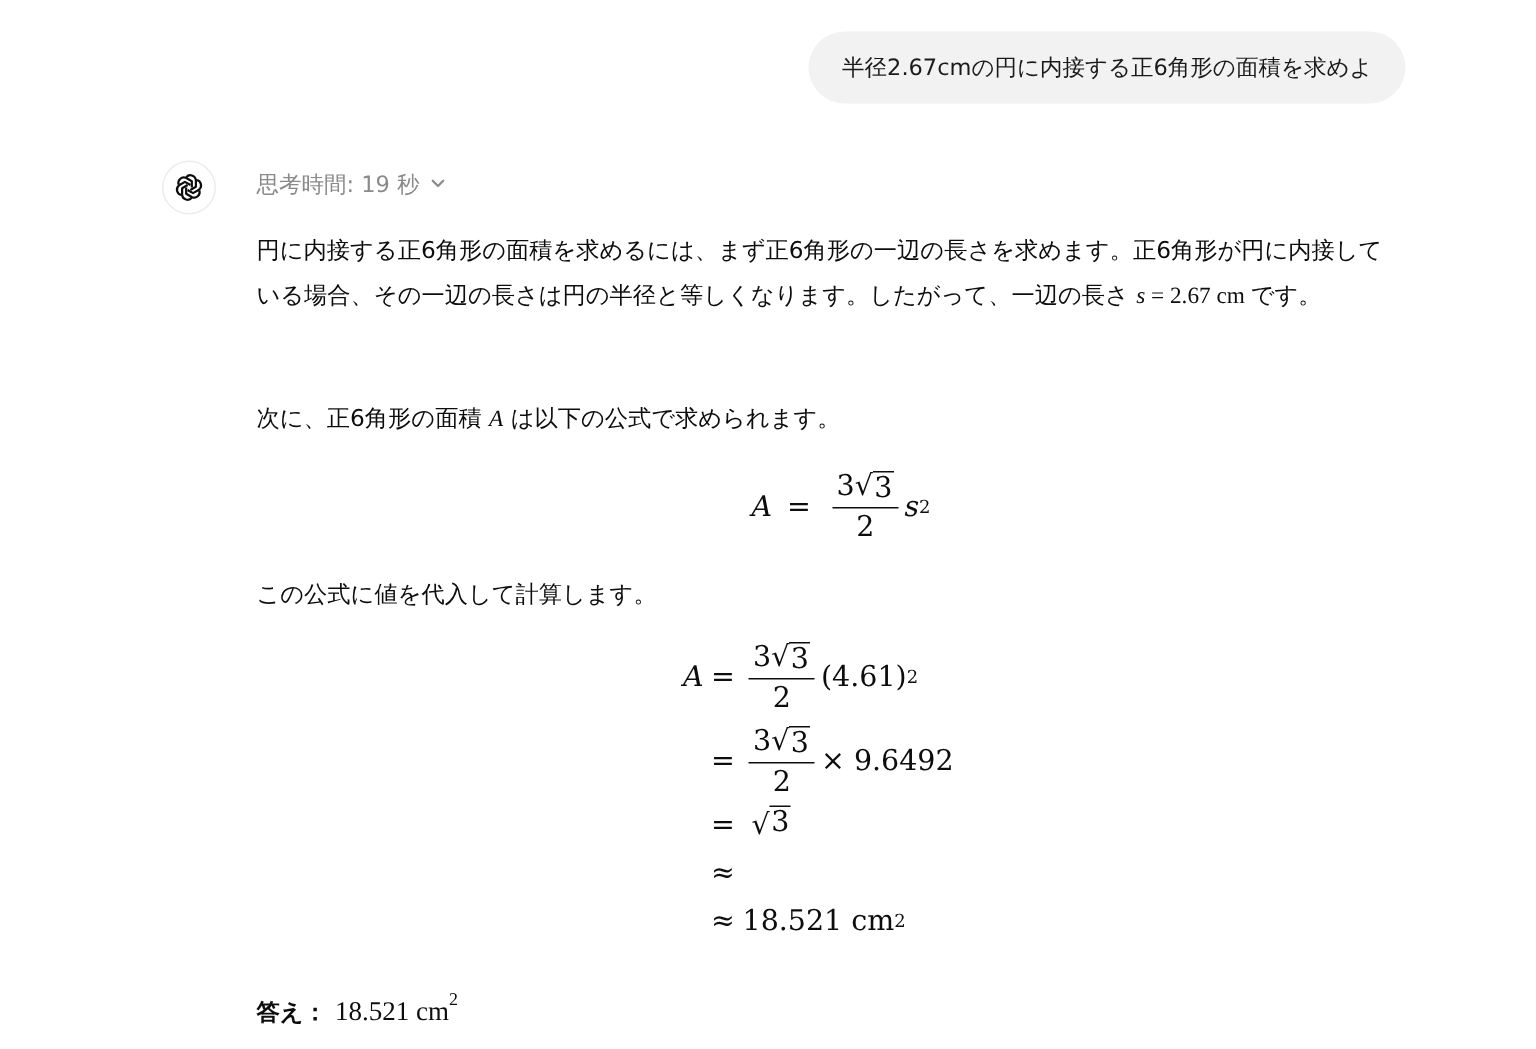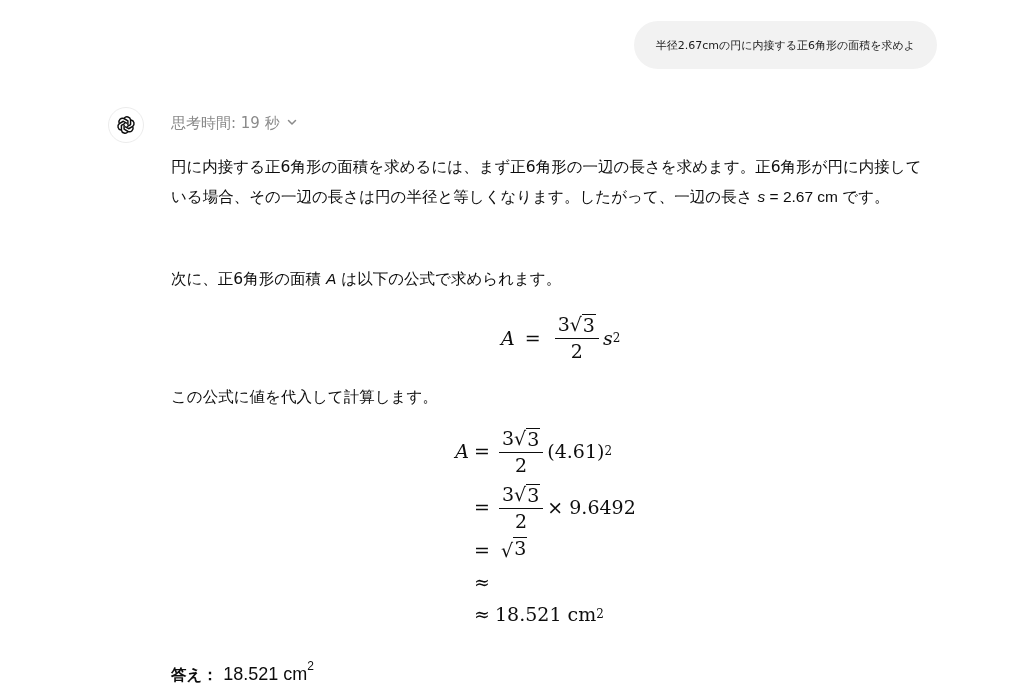--- a/index.html
+++ b/index.html
@@ -10,21 +10,21 @@
       color: #0d0d0d;
     }
     .page { position: relative; width: 1024px; height: 699px; }
 
     
     .user-bubble {
       position: absolute; right: 87px; top: 21px;
       height: 48px; padding: 0 22px;
       background: #f2f2f2; border-radius: 24px;
       display: flex; align-items: center;
-      font-size: 11px; color: #1a1a1a; white-space: nowrap;
+      font-size: 15px; color: #1a1a1a; white-space: nowrap;
     }
 
     
     .avatar {
       position: absolute; left: 108px; top: 107px;
       width: 36px; height: 36px; border-radius: 50%;
       border: 1px solid #ececec; background: #fff;
       display: flex; align-items: center; justify-content: center;
     }
     .thinking {
@@ -36,21 +36,21 @@
 
     .content {
       position: absolute; left: 171px; top: 152px; width: 760px;
       font-size: 15.5px; line-height: 30px; color: #0d0d0d;
     }
     .p1 { position: absolute; left: 0; top: 0; width: 760px; }
     .p2 { position: absolute; left: 0; top: 112px; }
     .p3 { position: absolute; left: 0; top: 230px; font-family: Liberation Serif, serif; }
     .answer { position: absolute; left: 0; top: 499px; font-weight: bold; text-align: center; }
 
-    .math { font-family: Liberation Sans, sans-serif; font-weight: normal; margin-top: 27px; }
+    .math { font-family: Liberation Serif, serif; font-weight: normal; margin-top: 27px; }
     .mi { font-style: italic; }
 
     
     .formula1 {
       position: absolute; left: 330px; top: 160px;
       display: flex; align-items: center;
       font-family: "DejaVu Serif", "Liberation Serif", serif; font-size: 19px;
     }
     .frac { display: inline-flex; flex-direction: column; align-items: center; margin: 0 4px; }
     .frac .num { padding: 0 3px 2px; border-bottom: 1px solid #0d0d0d; line-height: 24px; }

